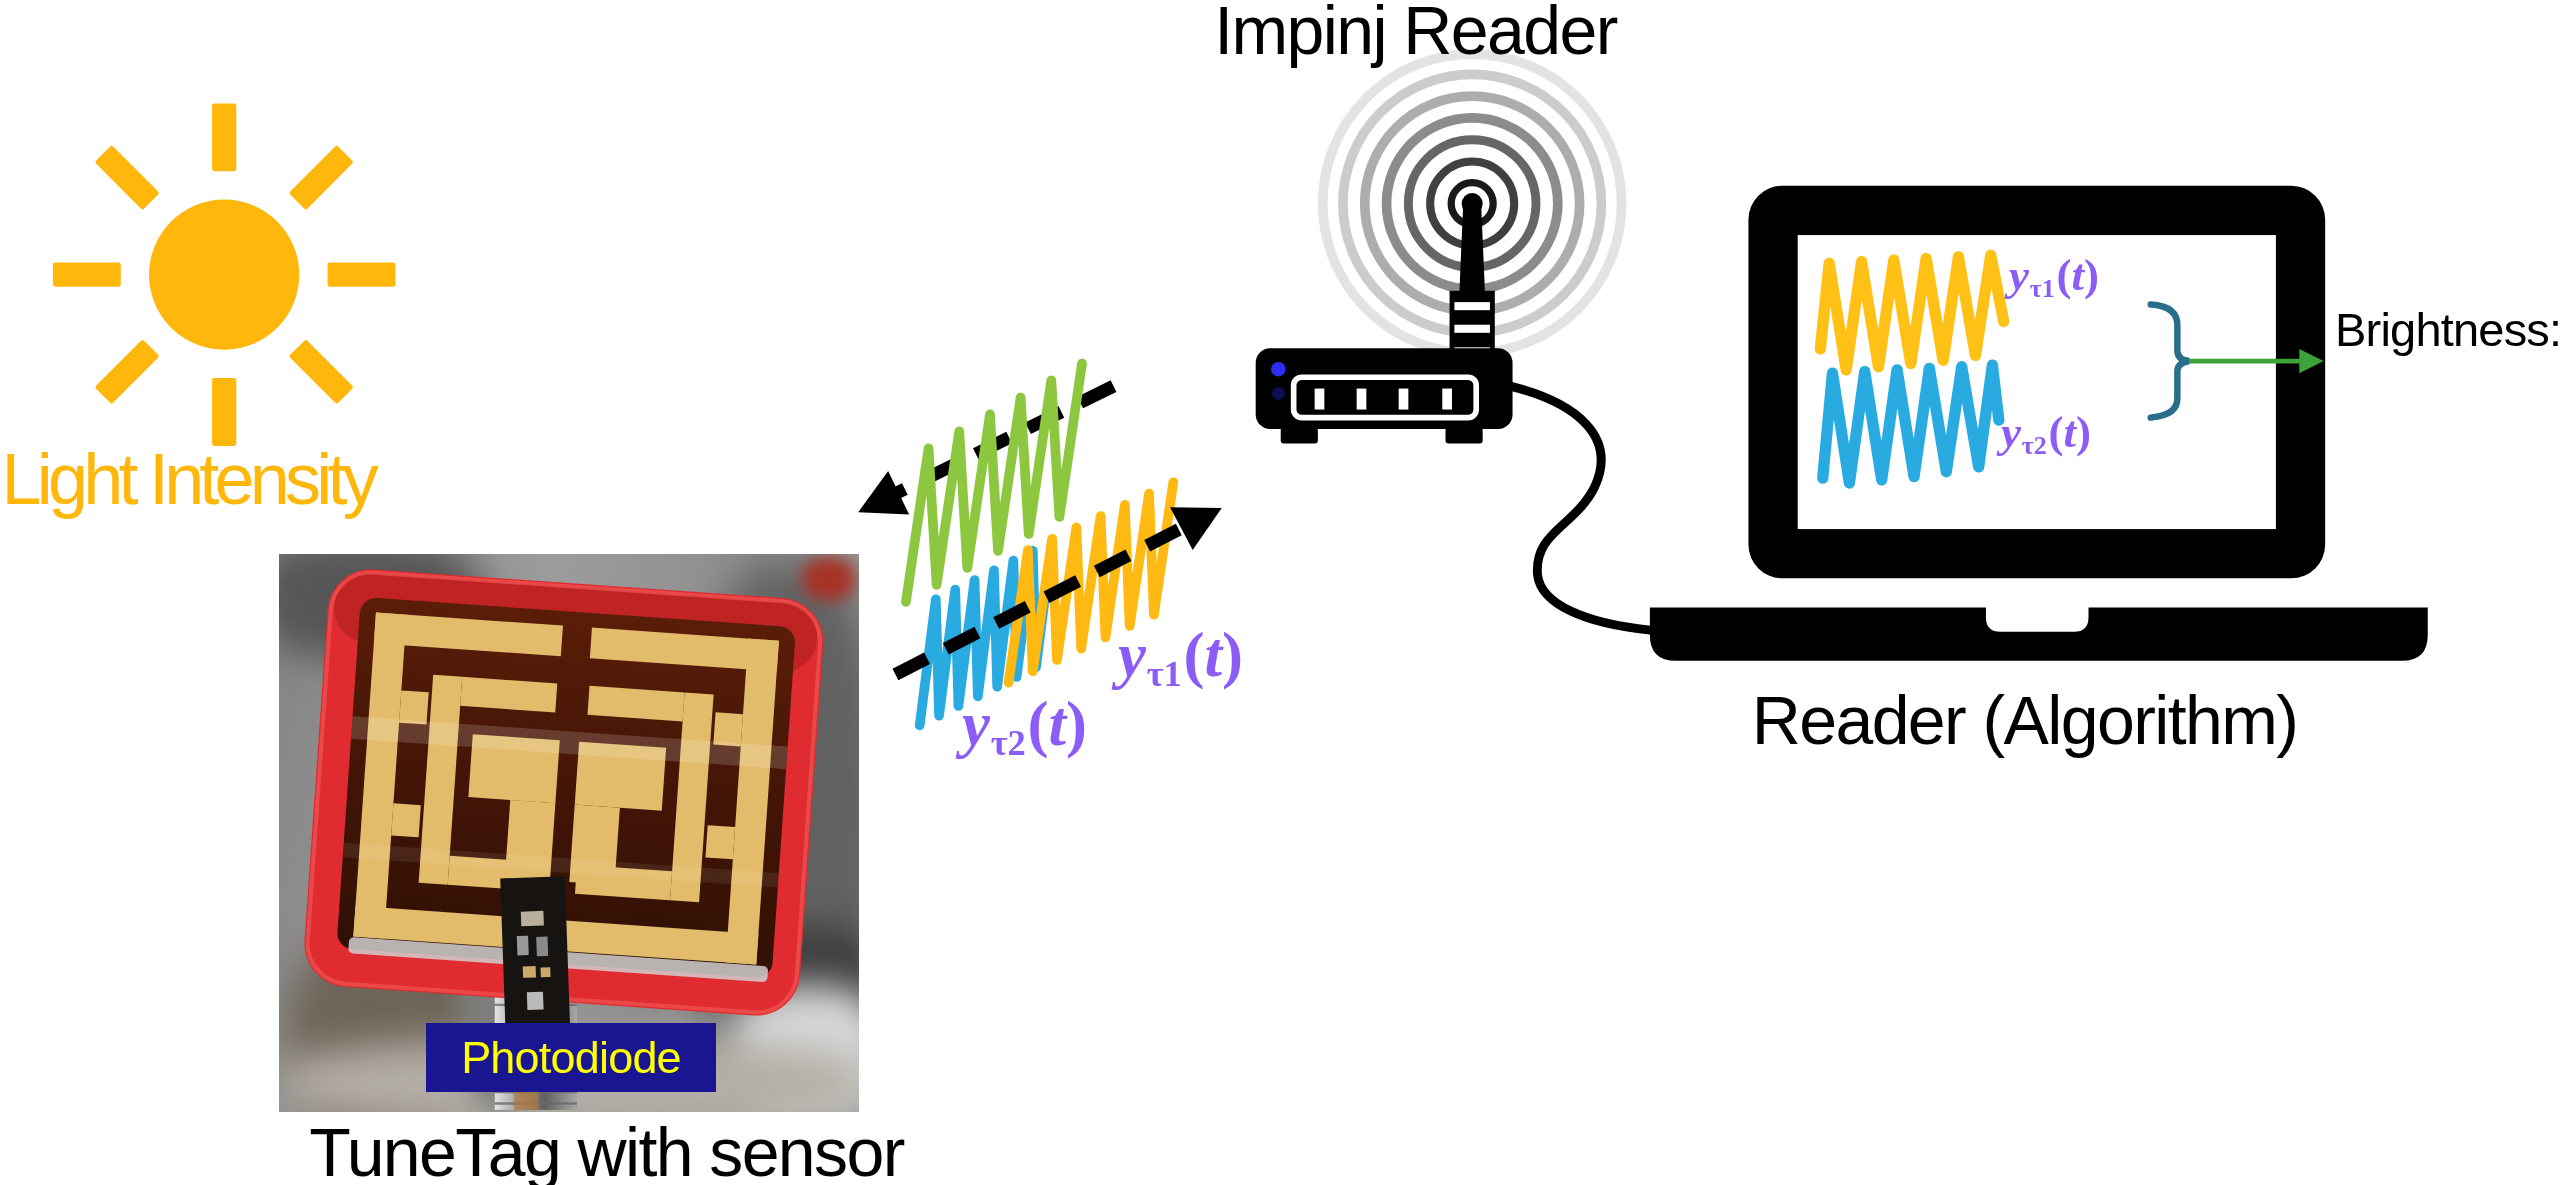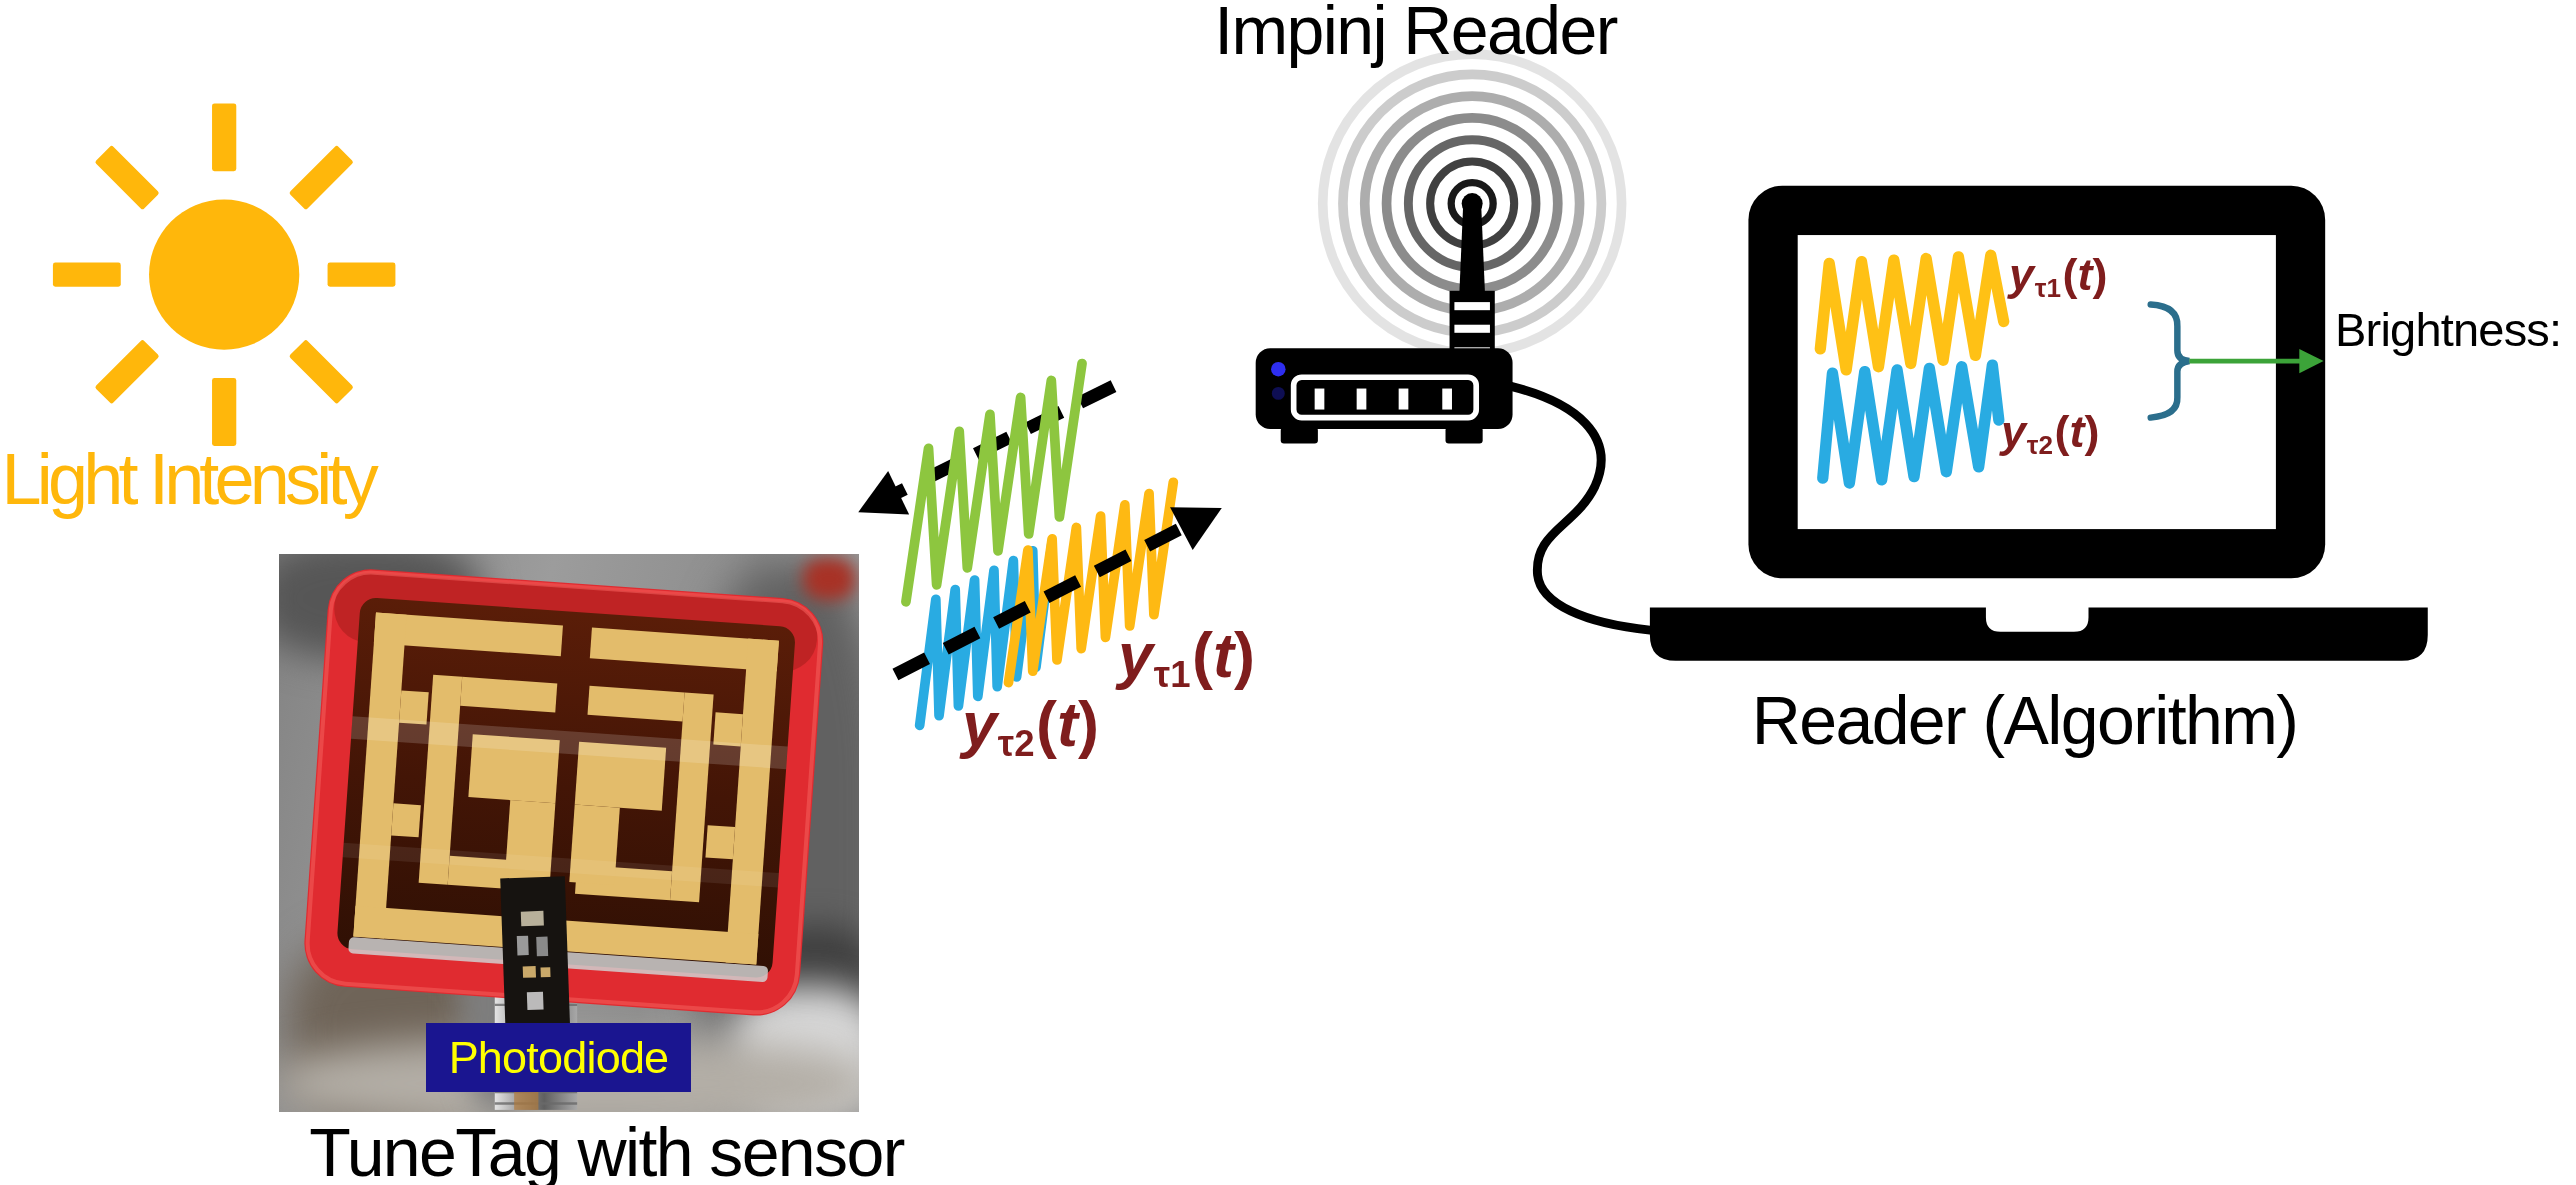--- a/index.html
+++ b/index.html
@@ -9,21 +9,21 @@
   }
   .abs{position:absolute;white-space:nowrap;}
   .caption{color:#000;font-size:68px;letter-spacing:-1.6px;text-align:center;line-height:1.05;}
   .title{color:#000;font-size:68px;letter-spacing:-1.6px;text-align:center;line-height:1.05;}
   .light-label{color:#FFB70B;font-size:72px;letter-spacing:-4.8px;line-height:1.0;}
   .brightness{color:#000;font-size:47px;letter-spacing:-0.8px;line-height:65px;}
   .photodiode{
     display:flex;align-items:center;justify-content:center;
     background:#1A1590;color:#FFFF00;font-size:45px;letter-spacing:-0.8px;
   }
-  .math{font-family:Liberation Sans, sans-serif;font-weight:bold;color:#7f1d1d;}
+  .math{font-family:Liberation Serif, serif;font-weight:bold;color:#8b5cf6;}
   .math .mi{font-style:italic;}
   .math .msub{font-size:0.58em;vertical-align:-0.28em;font-style:normal;letter-spacing:0;margin:0 1.6px 0 0.8px;}
   .math .mp{font-style:normal;}
   .m-mid{font-size:63px;}
   .m-scr{font-size:45px;}
   
   .photo{position:absolute;left:279px;top:554px;width:580px;height:558px;overflow:hidden;
          background:linear-gradient(105deg,#838383,#9c9c9c 38%,#8d8d8d 66%,#a9a9a9);}
   .photo .blob{position:absolute;border-radius:40%;}
   svg{display:block;}
@@ -194,21 +194,21 @@
     <g>
       <line x1="2710" y1="447" x2="2848" y2="447" stroke="#3CA339" stroke-width="6"></line>
       <polygon points="2876,447 2846,432 2846,462" fill="#3CA339"></polygon>
     </g>
   </svg>
 
   <div class="abs light-label" style="left:1.6px;top:443px;">Light Intensity</div>
 
   <div class="abs title" style="left:1141px;top:-4.8px;width:549px;">Impinj Reader</div>
 
-  <div class="abs photodiode" style="left:426px;top:1023px;width:265px;height:69px;">Photodiode</div>
+  <div class="abs photodiode" style="left:426px;top:1023px;width:290px;height:69px;">Photodiode</div>
 
   <div class="abs caption" style="left:267px;top:1117px;width:679px;">TuneTag with sensor</div>
 
   <div class="abs caption" style="left:1693px;top:685px;width:663px;">Reader (Algorithm)</div>
 
   <div class="abs brightness" style="left:2335px;top:297px;">
     <div>Brightness:</div>
   </div>
 
   <div class="abs math m-mid" style="left:1118px;top:619px;">

